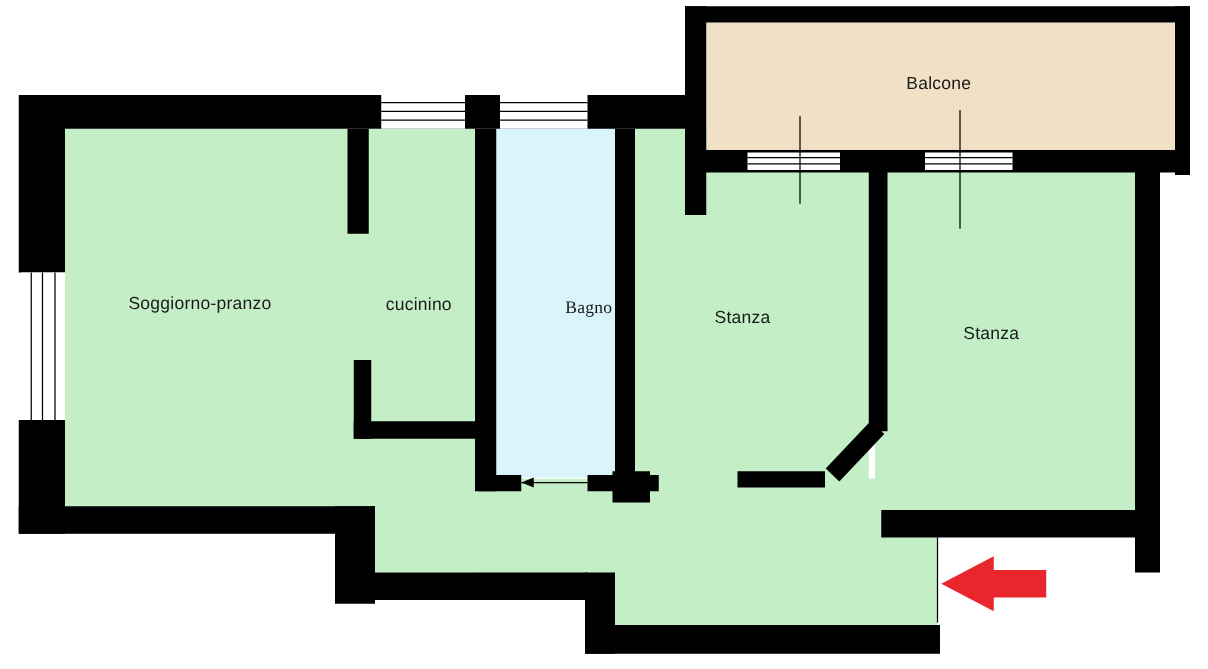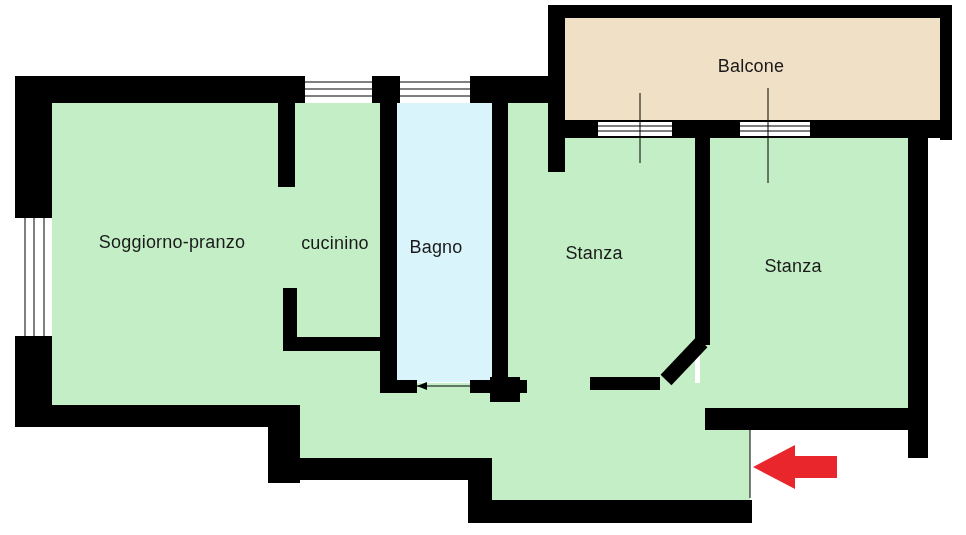--- a/index.html
+++ b/index.html
@@ -15,21 +15,21 @@
   .c-green{fill:var(--room-green,#c4efc6);}
   .c-blue{fill:var(--bath-blue,#d8f4fa);}
   .c-beige{fill:var(--balcony-beige,#f0e0c6);}
   .c-white{fill:var(--background,#fff);}
   .c-red{fill:var(--arrow-red,#e8262c);}
   .s-wall{stroke:var(--wall,#000);stroke-width:1;fill:none;}
   .s-wall-thick{stroke:var(--wall,#000);stroke-width:15;fill:none;}
   .room-label{
     position:absolute;
     transform:translate(-50%,-50%);
-    font-size:18px;
+    font-size:14px;
     color:var(--label-text,#1a1a1a);
     white-space:nowrap;
     letter-spacing:0.2px;
   }
 </style>
 </head>
 <body>
 
 <div id="plan-wrap">
   <svg width="966" height="535" viewBox="0 0 966 535">
@@ -114,19 +114,19 @@
 
     <g>
       <line class="s-wall" x1="417" y1="386" x2="470" y2="386"></line>
       <polygon class="c-wall" points="417,386 427,382 427,390"></polygon>
       <line class="s-wall" x1="750" y1="430" x2="750" y2="498"></line>
     </g>
 
     <polygon class="c-red" points="753,467 795,445 795,456 837,456 837,478 795,478 795,489"></polygon>
   </svg>
 
-  <div class="room-label" style="left:172px;top:242px;">Soggiorno-pranzo</div>
+  <div class="room-label" style="left:160px;top:242px;">Soggiorno-pranzo</div>
   <div class="room-label" style="left:335px;top:243px;">cucinino</div>
-  <div class="room-label" style="left:436px;top:247px;">Bagno</div>
+  <div class="room-label" style="left:471px;top:247px;font-family:Liberation Serif, serif;">Bagno</div>
   <div class="room-label" style="left:594px;top:253px;">Stanza</div>
   <div class="room-label" style="left:793px;top:266px;">Stanza</div>
   <div class="room-label" style="left:751px;top:66px;">Balcone</div>
 </div>
 
 </body></html>

